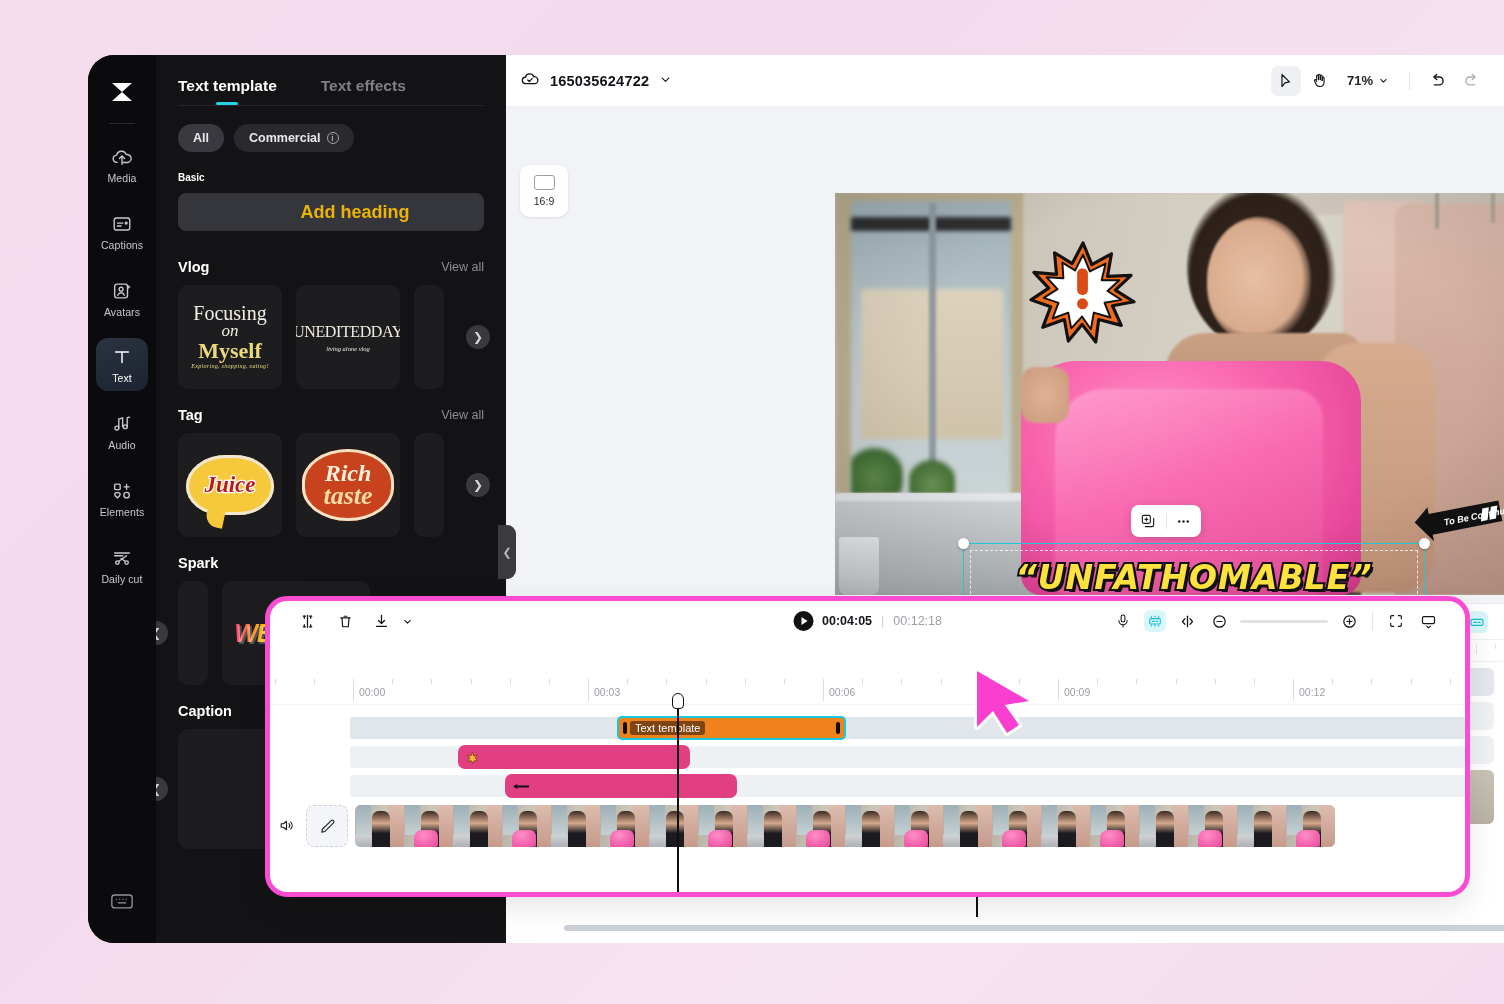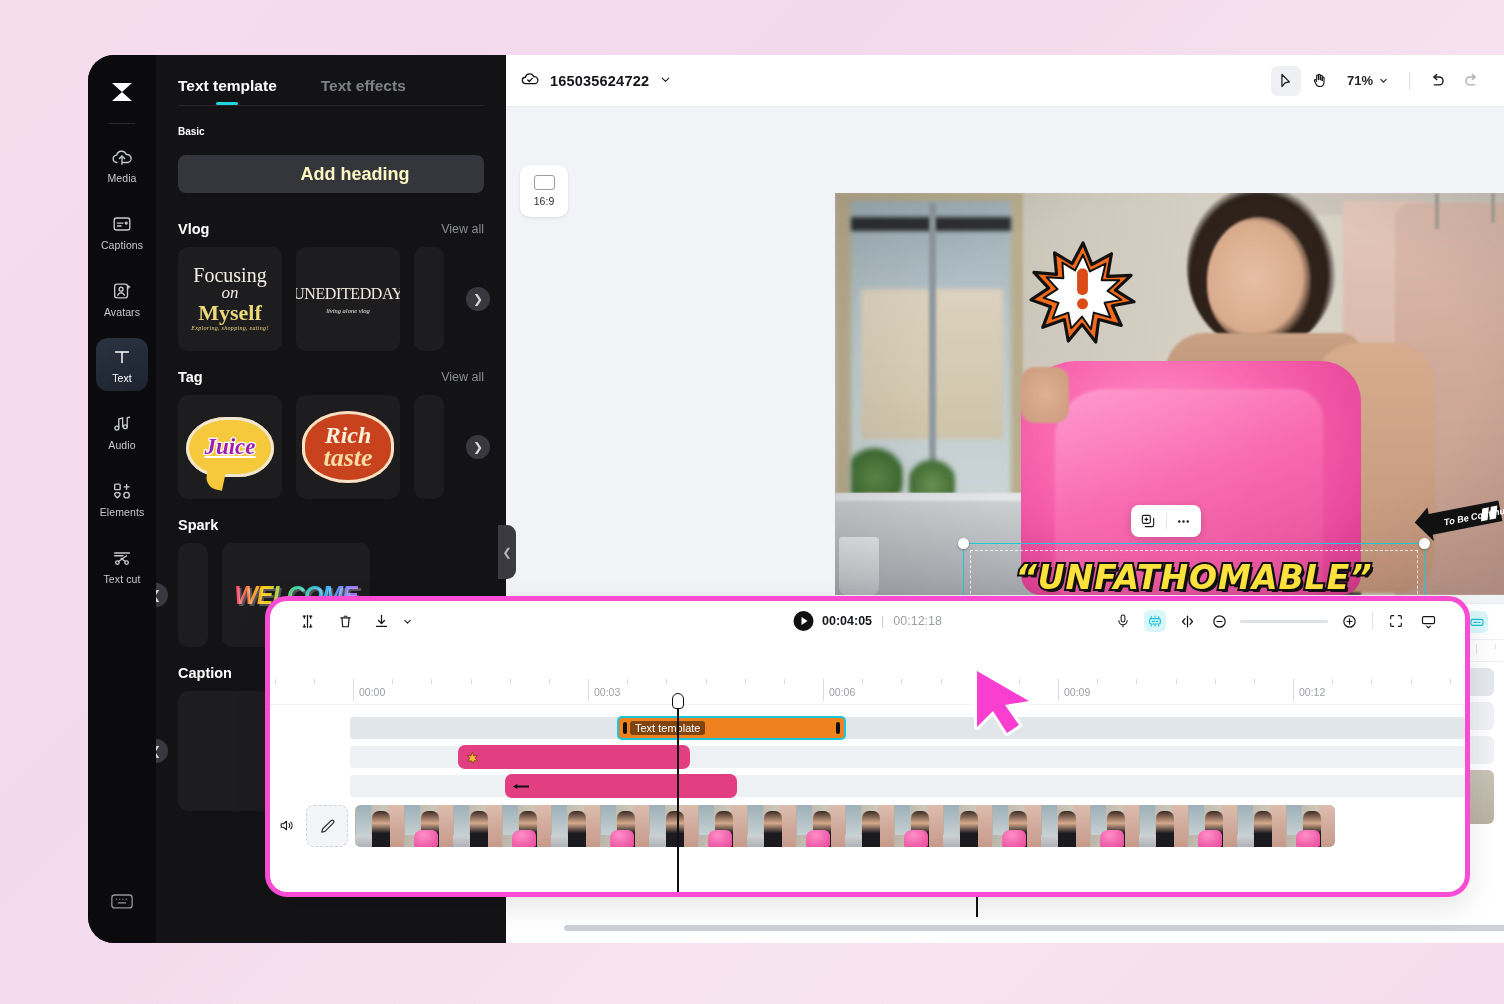--- a/index.html
+++ b/index.html
@@ -75,23 +75,23 @@
     width: 12px; height:12px; border-radius:50%; border:1.2px solid #9fa2a9;
     font-size:8.5px; color:#9fa2a9; display:flex; align-items:center; justify-content:center; line-height:1;
   }
 
   .sec-title { color:#fff; font-size:10px; font-weight:700; padding: 20px 22px 10px; }
   .sec-head { display:flex; align-items:center; justify-content:space-between; padding: 18px 22px 10px; }
   .sec-head .sec-h { color:#fff; font-size:14.5px; font-weight:700; }
   .viewall { color:#8a8d95; font-size:12.5px; cursor:pointer; }
 
   .big-btn {
-    margin: 8px 22px 10px; height: 36px; border-radius: 8px;
+    margin: 0 22px 10px; height: 36px; border-radius: 8px;
     background:#35353c; display:flex; align-items:center; justify-content:center;
-    color:#fef9c3; cursor:pointer;padding-left:48px;
+    color:#eab308; cursor:pointer;padding-left:48px;
   }
   #add-heading-btn { height:38px; font-size:18px; font-weight:800; }
   #add-body-btn { font-size:13.5px; font-weight:700; }
 
   .tmpl-row { display:flex; gap: 14px; padding: 0 22px; position:relative; }
   .tmpl {
     width: 104px; height: 104px; border-radius: 10px; background:#1d1d20;
     flex: 0 0 auto; overflow:hidden; position:relative; cursor:pointer;
     display:flex; align-items:center; justify-content:center;
   }
@@ -121,21 +121,21 @@
   .juice-bubble {
     background:#f5c93b; border-radius: 46% 46% 40% 40%/52% 52% 48% 48%;
     width: 88px; height: 60px; display:flex; align-items:center; justify-content:center;
     position: relative; box-shadow: 0 0 0 3px #f0e6d2 inset;
   }
   .juice-bubble::after{
     content:""; position:absolute; left: 20px; bottom:-12px; width:18px;height:18px;
     background:#f5c93b; border-radius: 0 0 0 12px; transform: rotate(12deg);
   }
   .juice-txt{ font-family:"Liberation Serif",serif; font-style:italic; font-weight:700; font-size:23px;
-    color:#a21caf; -webkit-text-stroke: 2.5px #fff; paint-order: stroke fill; position:relative; z-index:2;text-decoration:underline;}
+    color:#b91c1c; -webkit-text-stroke: 2.5px #fff; paint-order: stroke fill; position:relative; z-index:2;}
   .rich-blob {
     background:#c8431d; width: 92px; height: 72px; border-radius: 50%/46%;
     display:flex; flex-direction:column; align-items:center; justify-content:center; line-height:.92;
     box-shadow: 0 0 0 3px #f6e2c4 inset;
   }
   .rich-blob span{ font-family:"Liberation Serif",serif; font-style:italic; font-weight:700; color:#fdf1dc; }
   .rich-blob .r1{ font-size: 24px; }
   .rich-blob .r2{ font-size: 26px; color:#f9dca6; }
 
   .th-welcome {
@@ -435,38 +435,47 @@
 
     <div class="rail-item">
       <span>
         <svg class="rail-icon" viewBox="0 0 24 24" fill="none" stroke="currentColor" stroke-width="1.5" stroke-linecap="round">
           <path d="M4 6.5h16M4 9.5h9"></path>
           <circle cx="7" cy="17" r="1.9"></circle>
             <circle cx="17" cy="17" r="1.9"></circle>
           <path d="M8.6 15.6 17 9.6M15.4 15.6 11 12.5"></path>
         </svg>
       </span>
-      <span class="rl">Text cut</span>
+      <span class="rl">Daily cut</span>
     </div>
 
     <div id="rail-bottom">
       <svg width="24" height="20" viewBox="0 0 26 20" fill="none" stroke="#b5b8bf" stroke-width="1.4" stroke-linecap="round">
         <rect x="2" y="3.5" width="22" height="14" rx="3"></rect>
         <path d="M7 8h.01M10.5 8h.01M14 8h.01M17.5 8h.01M9 12h8"></path>
       </svg>
     </div>
   </div>
 
   <div id="panel">
     <div id="panel-tabs">
       <div class="ptab active">Text template</div>
       <div class="ptab">Text effects</div>
     </div>
     <div id="tab-underline"></div>
 
+    <div id="chips">
+      <div class="chip sel">
+        <span>All</span>
+      </div>
+      <div class="chip">
+        <span>Commercial</span>
+        <span class="info-dot">i</span>
+      </div>
+    </div>
 
     <div class="sec-title">Basic</div>
     <div class="big-btn" id="add-heading-btn">Add heading</div>
 
     <div class="sec-head">
       <div class="sec-h">Vlog</div>
       <div class="viewall">View all</div>
     </div>
     <div class="tmpl-row">
       <div class="tmpl">

